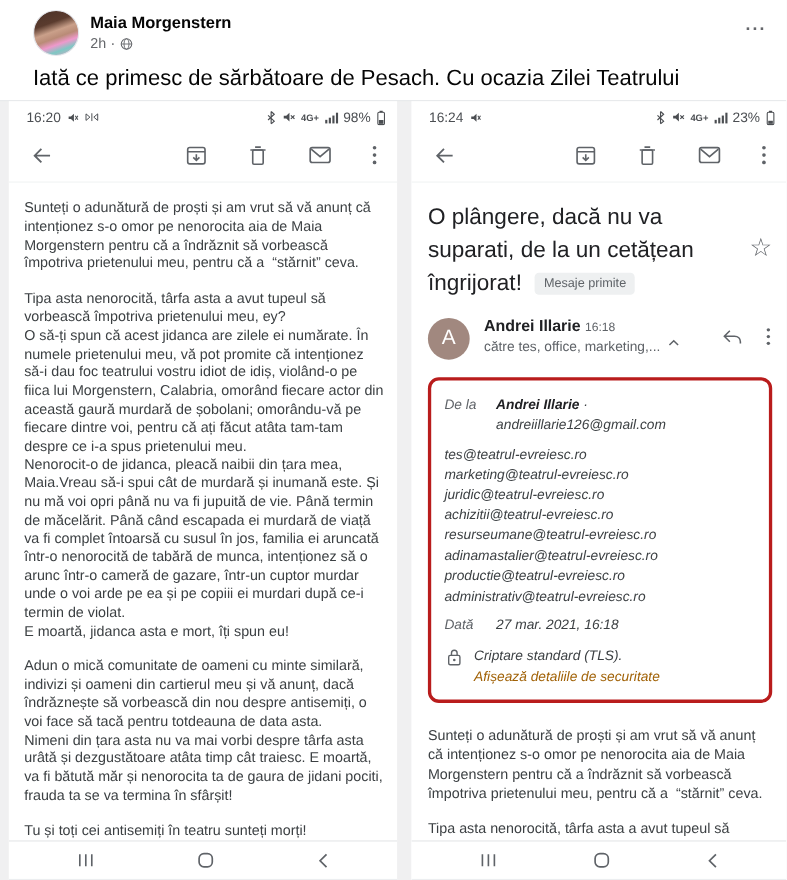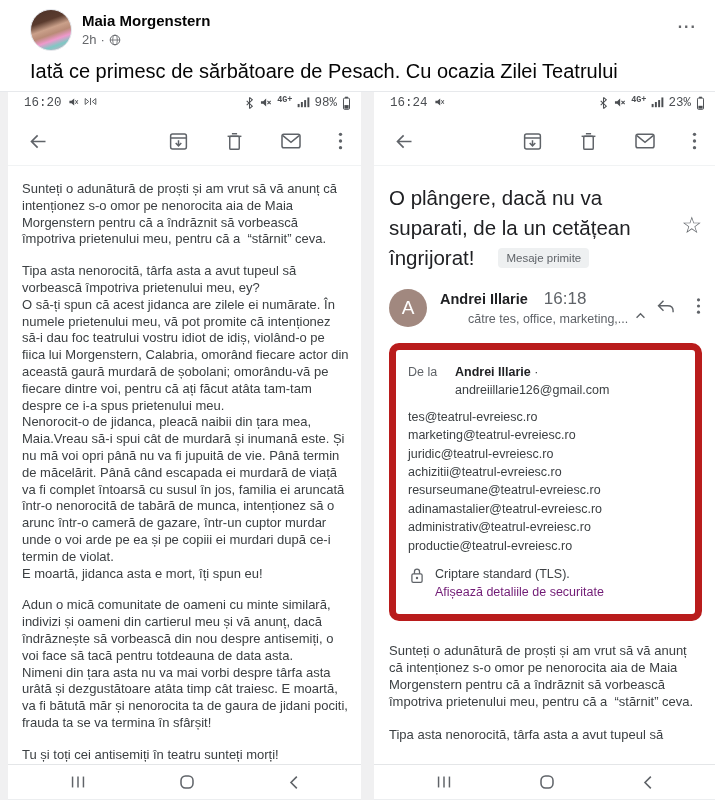--- a/index.html
+++ b/index.html
@@ -21,22 +21,22 @@
            font-weight:700;cursor:pointer;}
   .fb-text{padding:8px 16px 10px 30px;font-size:20px;line-height:20px;color:#050505;}
 
   
   .attachment{height:712px;display:flex;background:#f0f0f1;border-top:1px solid #e7e9ec;position:relative;}
   .phone{background:#fff;position:relative;overflow:hidden;height:100%;}
   .phone-left{width:353px;margin-left:8px;}
   .phone-right{width:341px;margin-left:13px;}
 
   
-  .sbar{display:flex;align-items:flex-start;height:25px;padding:4px 10px 0 16px;
-        font-size:12.5px;color:#4b4e52;font-family:Liberation Mono, monospace;}
+  .sbar{display:flex;align-items:center;height:25px;padding:4px 10px 0 16px;
+        font-size:12.5px;color:#4b4e52;}
   .sbar .sp{flex:1;}
   .sbar svg{display:block;}
   .s-ic{margin-left:5px;display:flex;align-items:center;}
   .net-label{font-size:8.5px;font-weight:700;color:#4b4e52;margin-left:5px;line-height:8px;text-align:center;}
   .batt-pct{margin-left:4px;}
 
   
   .tbar{display:flex;align-items:center;height:49px;padding:0 18px 0 20px;color:#5f6368;
         border-bottom:1px solid #f1f3f4;}
   .tbar .sp{flex:1;}
@@ -51,46 +51,46 @@
   
   .navbar{position:absolute;left:0;right:0;bottom:3px;height:36px;background:#fff;
           border-top:1px solid #e4e6e8;border-bottom:1px solid #eceef0;
           display:flex;align-items:center;justify-content:space-between;padding:0 62px;z-index:5;color:#5f6368;}
   .navbar svg{display:block;cursor:pointer;}
 
   
   .subj-wrap{padding:17px 44px 4px 15px;position:relative;}
   .subj{font-size:20.5px;line-height:30px;font-weight:400;color:#202124;display:inline;}
   .chip{display:inline-block;background:#eef0f1;color:#5f6368;font-size:11.5px;line-height:14px;
-        padding:3px 8px;border-radius:4px;margin-left:24px;vertical-align:3px;white-space:nowrap;}
+        padding:3px 8px;border-radius:4px;margin-left:12px;vertical-align:3px;white-space:nowrap;}
   .star{position:absolute;right:13px;top:48px;font-size:23px;color:#5f6368;cursor:pointer;line-height:1;}
 
   
   .sender{display:flex;align-items:flex-start;padding:12px 14px 6px 15px;}
   .sender-avatar{width:38px;height:38px;border-radius:50%;background:#a1887f;color:#fff;
                  display:flex;align-items:center;justify-content:center;font-size:19px;flex-shrink:0;}
   .sender-main{margin-left:13px;flex:1;min-width:0;}
   .sender-line1{display:flex;align-items:baseline;}
   .sender-name{font-size:14.5px;font-weight:700;color:#202124;}
-  .sender-time{font-size:17px;color:#5f6368;margin-left:16px;text-align:center;}
+  .sender-time{font-size:11px;color:#5f6368;margin-left:4px;text-align:center;}
   .sender-line2{display:flex;align-items:flex-start;gap:7px;margin-top:3px;
-                font-size:12.5px;color:#5f6368;white-space:nowrap;overflow:hidden;margin-left:28px;}
+                font-size:12.5px;color:#5f6368;white-space:nowrap;overflow:hidden;}
   .sender-actions{display:flex;align-items:center;gap:20px;color:#5f6368;padding-top:8px;margin-left:8px;}
   .sender-actions svg{display:block;cursor:pointer;}
 
   
-  .card{margin:10px 13px 13px 15px;border:7px solid #b91c1c;border-radius:10px;
-        padding:13px 8px 12px 12px;font-size:12.5px;line-height:18.4px;color:#3c4043;}
+  .card{margin:10px 13px 13px 15px;border:3px solid #b91c1c;border-radius:10px;
+        padding:13px 8px 12px 12px;font-size:12.5px;line-height:18.4px;color:#3c4043;font-style:italic;}
   .row{display:flex;gap:11px;margin-bottom:8px;}
   .row-label{width:36px;flex-shrink:0;color:#5f6368;}
   .row-value{min-width:0;}
   .from-name{font-weight:700;color:#202124;}
   .sec-row{display:flex;gap:11px;margin:10px 0 0 2px;align-items:flex-start;}
   .sec-row svg{flex-shrink:0;margin-top:2px;}
-  .sec-link{color:#701a75;cursor:pointer;}
+  .sec-link{color:#a16207;cursor:pointer;}
 
   .mail-body-right{padding:8px 12px 0 15px;font-size:13px;line-height:17.2px;color:#3c4043;}
 </style>
 </head>
 <body>
 
 <div class="page">
 
   <div class="fb-header">
     <div class="fb-avatar"></div>
@@ -327,23 +327,27 @@
           </div>
         </div>
         <div class="row">
           <div class="row-value">
             <div>tes@teatrul-evreiesc.ro</div>
             <div>marketing@teatrul-evreiesc.ro</div>
             <div>juridic@teatrul-evreiesc.ro</div>
             <div>achizitii@teatrul-evreiesc.ro</div>
             <div>resurseumane@teatrul-evreiesc.ro</div>
             <div>adinamastalier@teatrul-evreiesc.ro</div>
+            <div>productie@teatrul-evreiesc.ro</div>
             <div>administrativ@teatrul-evreiesc.ro</div>
-            <div>productie@teatrul-evreiesc.ro</div>
-          </div>
+          </div>
+        </div>
+        <div class="row">
+          <div class="row-label">Dată</div>
+          <div class="row-value">27 mar. 2021, 16:18</div>
         </div>
         <div class="sec-row">
           <svg width="14" height="17" viewBox="0 0 16 20">
               <rect x="2" y="8" width="12" height="10" rx="1.6" fill="none" stroke="#5f6368" stroke-width="1.5"></rect>
               <path d="M5 8 V5.5 a3 3 0 0 1 6 0 V8" fill="none" stroke="#5f6368" stroke-width="1.5"></path>
               <circle cx="8" cy="13" r="1.4" fill="#5f6368"></circle>
             </svg>
           <div>
             <div>Criptare standard (TLS).</div>
             <div class="sec-link">Afișează detaliile de securitate</div>

